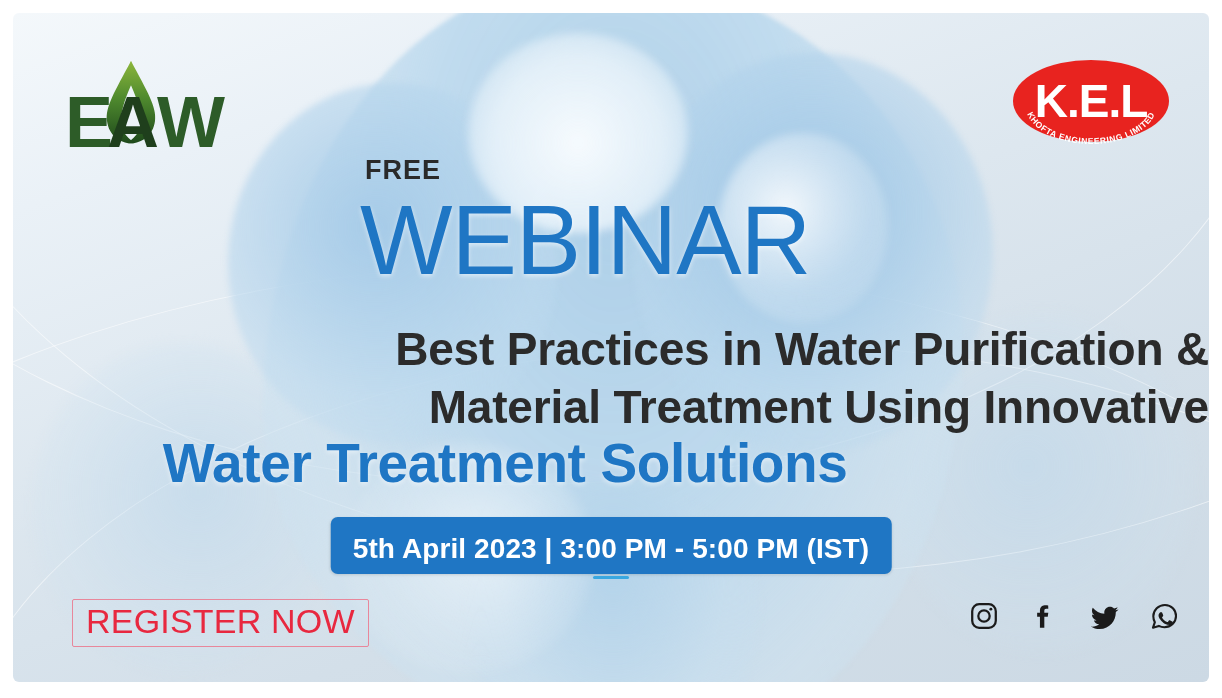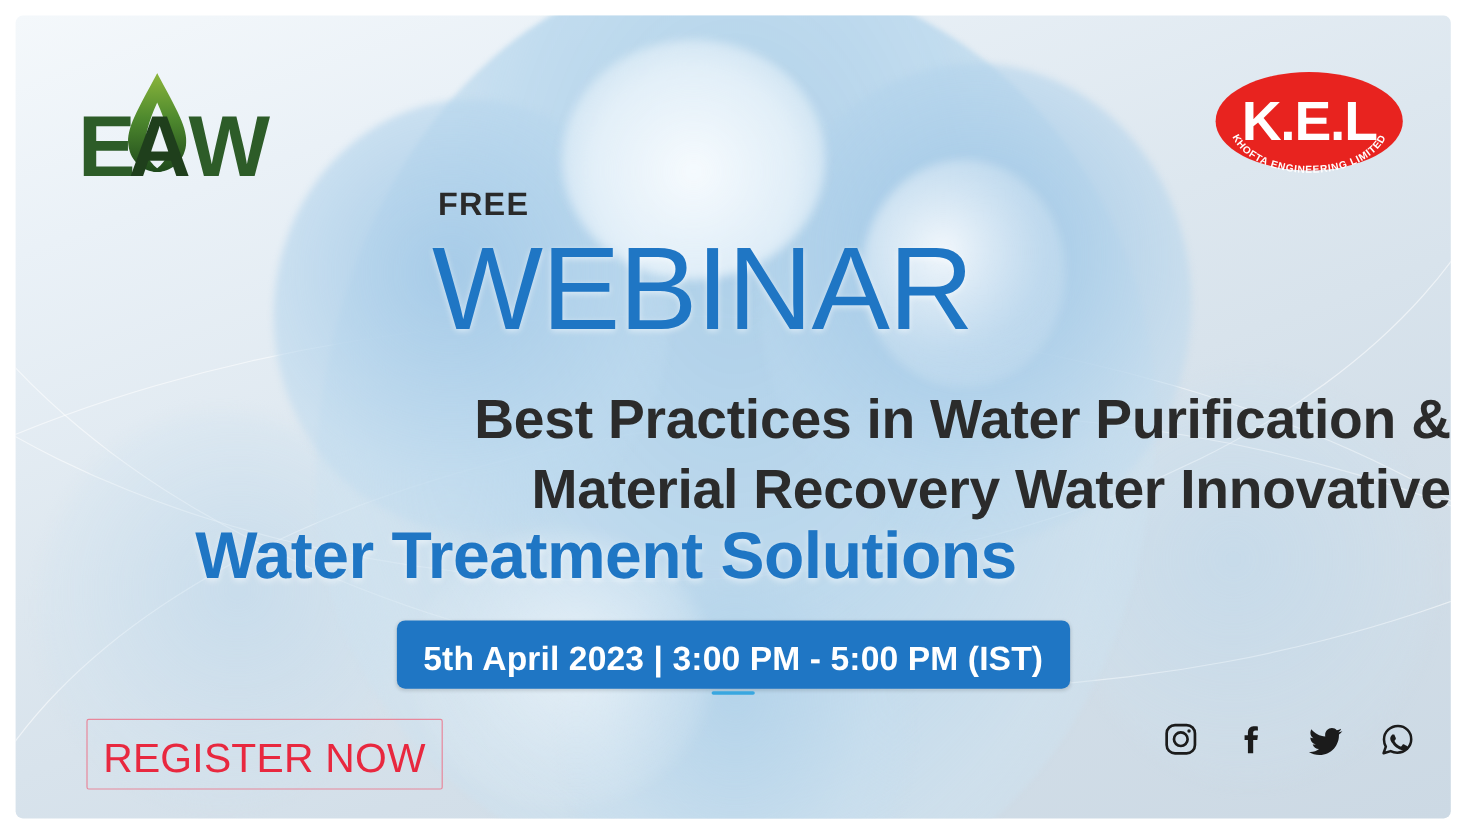--- a/index.html
+++ b/index.html
@@ -254,21 +254,21 @@
     height: 3px;
     background: #39a7e0;
     border-radius: 2px;
   }
 
   
   #register-now {
     position: absolute;
     left: 59px;
     top: 586px;
-    padding: 14px 13px 6px 13px;
+    padding: 3px 13px 6px 13px;
     border: 1.5px solid #e8879b;
     border-radius: 2px;
     color: #e8283f;
     font-size: 34px;
     font-weight: normal;
     letter-spacing: 0.2px;
     line-height: 1.1;
     background: transparent;
     white-space: nowrap;
   }
@@ -349,21 +349,21 @@
     </div>
 
     <div id="content">
 
       <div id="free-label">FREE</div>
 
       <div id="webinar-title">WEBINAR</div>
 
       <div id="subtitle">
         <div>Best Practices in Water Purification &amp;</div>
-        <div>Material Recovery Water Innovative</div>
+        <div>Material Treatment Using Innovative</div>
       </div>
 
       <div id="headline">Water Treatment Solutions</div>
 
       <div id="datetime-banner">5th April 2023 | 3:00 PM  - 5:00 PM (IST)</div>
 
       <div id="accent-dash"></div>
 
       <div id="register-now">REGISTER NOW</div>
 

